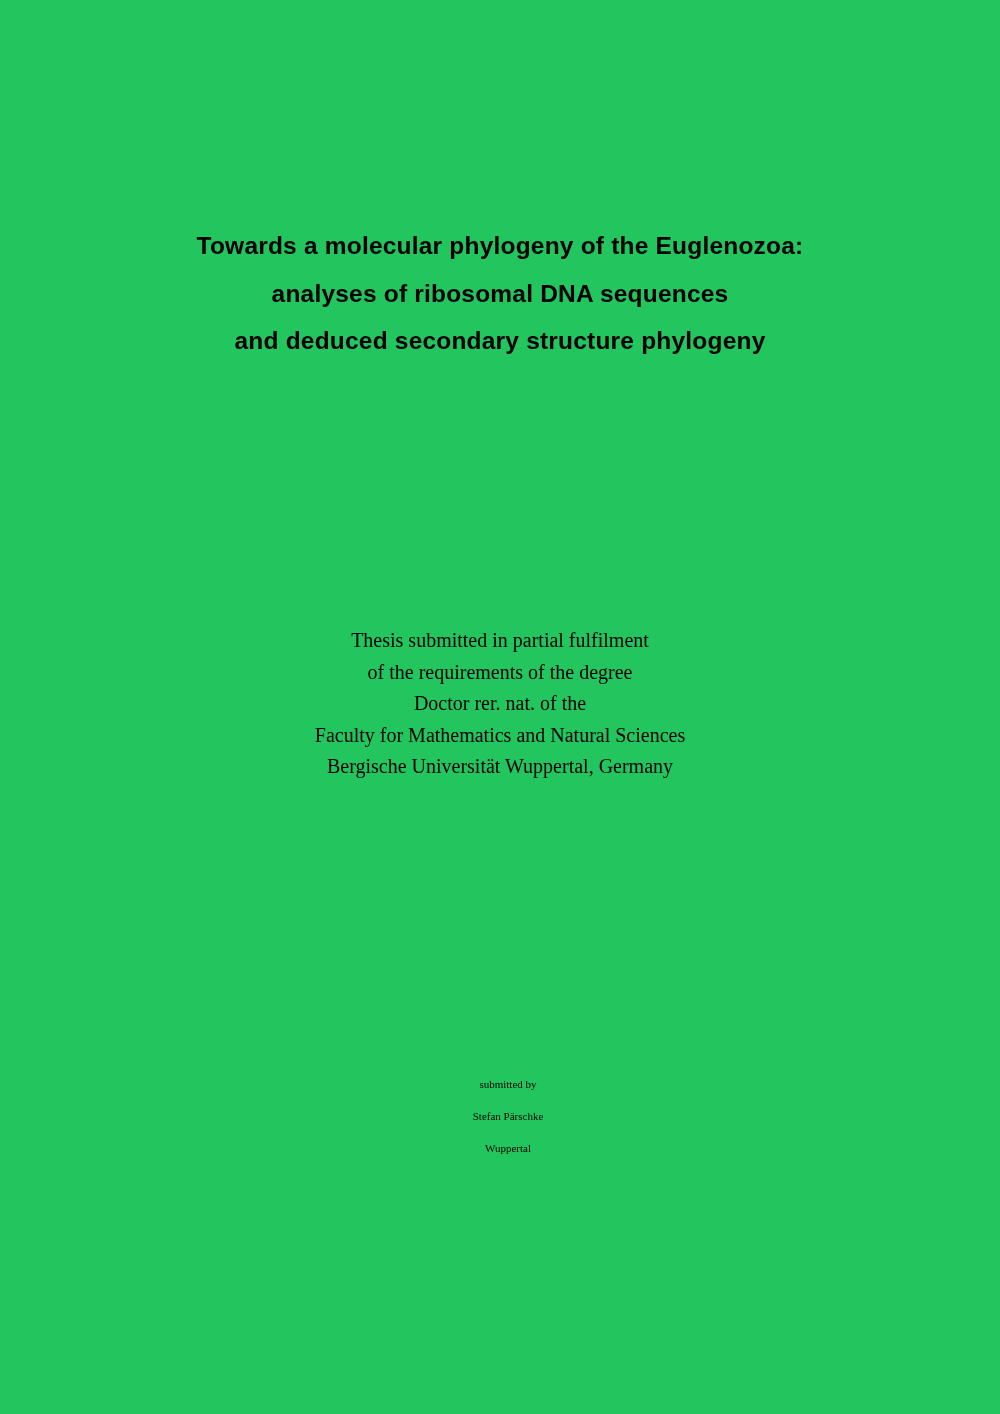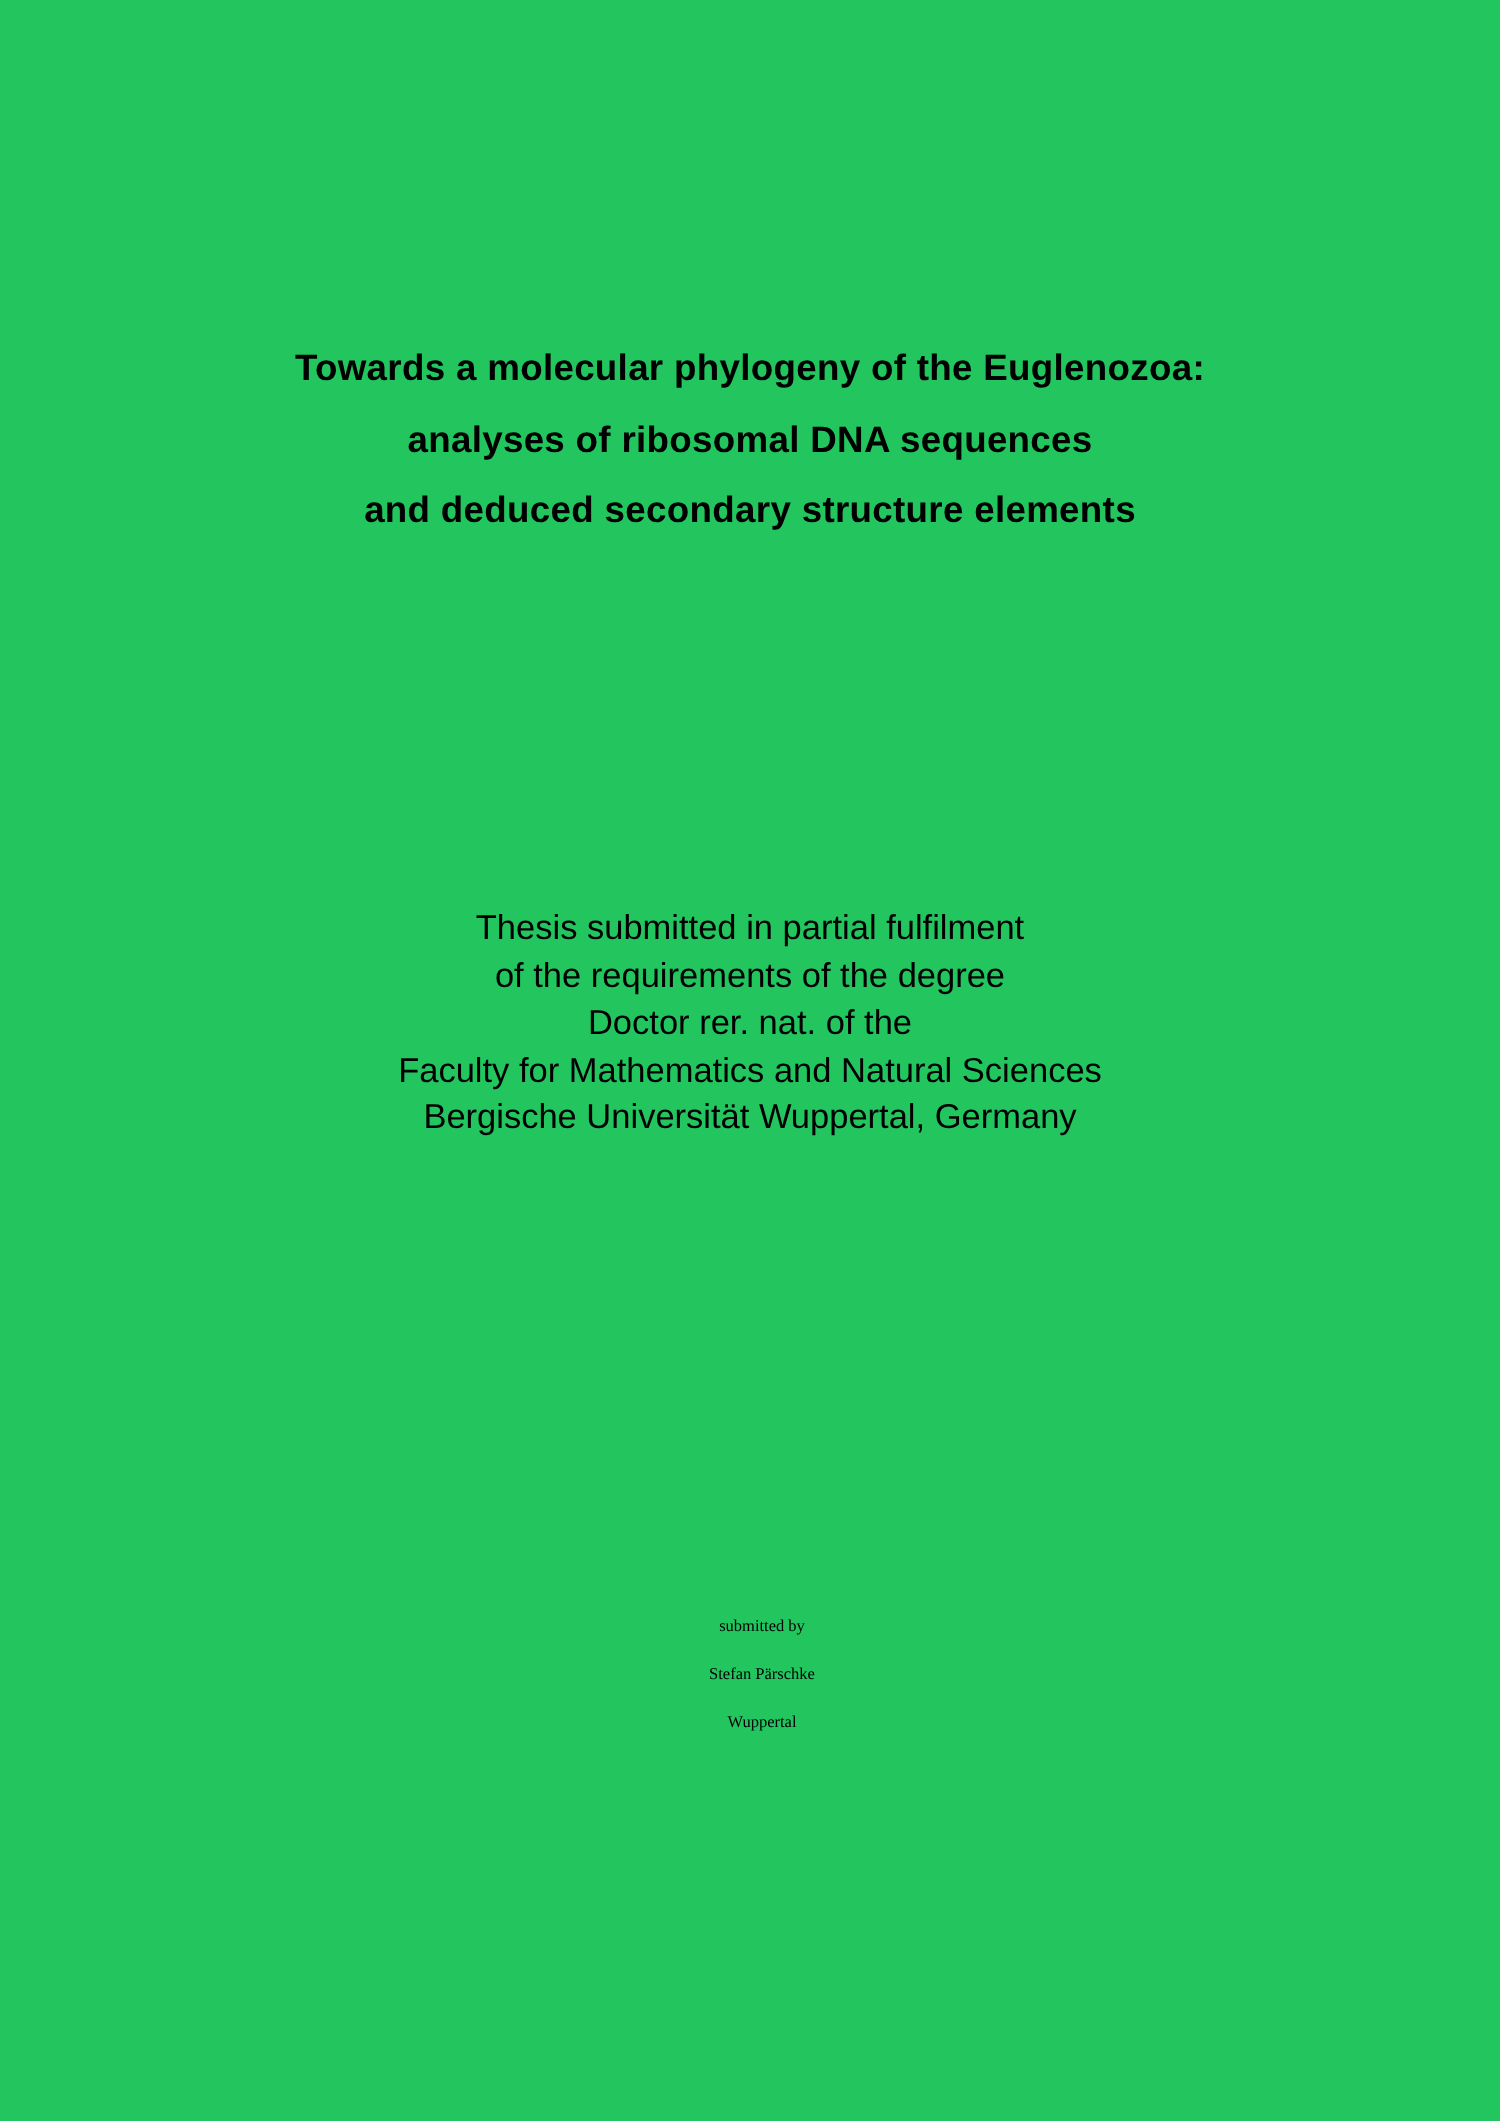--- a/index.html
+++ b/index.html
@@ -23,42 +23,42 @@
   }
   .title-block {
     top: 222px;
     font-family: "Liberation Sans", "DejaVu Sans", sans-serif;
     font-weight: bold;
     font-size: 24.5px;
     line-height: 47.5px;
     letter-spacing: 0.2px;
   }
   .submission-block {
-    top: 603px;
-    font-family: Liberation Sans, sans-serif;
-    font-size: 23px;
+    top: 625px;
+    font-family: Liberation Serif, serif;
+    font-size: 20px;
     line-height: 31.5px;
   }
   .author-block {
     top: 1068px;
     font-family: "Liberation Serif", "DejaVu Serif", serif;
     font-size: 11px;
     line-height: 32.2px;
     padding-left: 16px;
   }
 </style>
 </head>
 <body>
 
 <div class="page">
 
   <div class="block title-block">
     <div>Towards a molecular phylogeny of the Euglenozoa:</div>
     <div>analyses of ribosomal DNA sequences</div>
-    <div>and deduced secondary structure elements</div>
+    <div>and deduced secondary structure phylogeny</div>
   </div>
 
   <div class="block submission-block">
     <div>Thesis submitted in partial fulfilment</div>
     <div>of the requirements of the degree</div>
     <div>Doctor rer. nat. of the</div>
     <div>Faculty for Mathematics and Natural Sciences</div>
     <div>Bergische Universität Wuppertal, Germany</div>
   </div>
 

